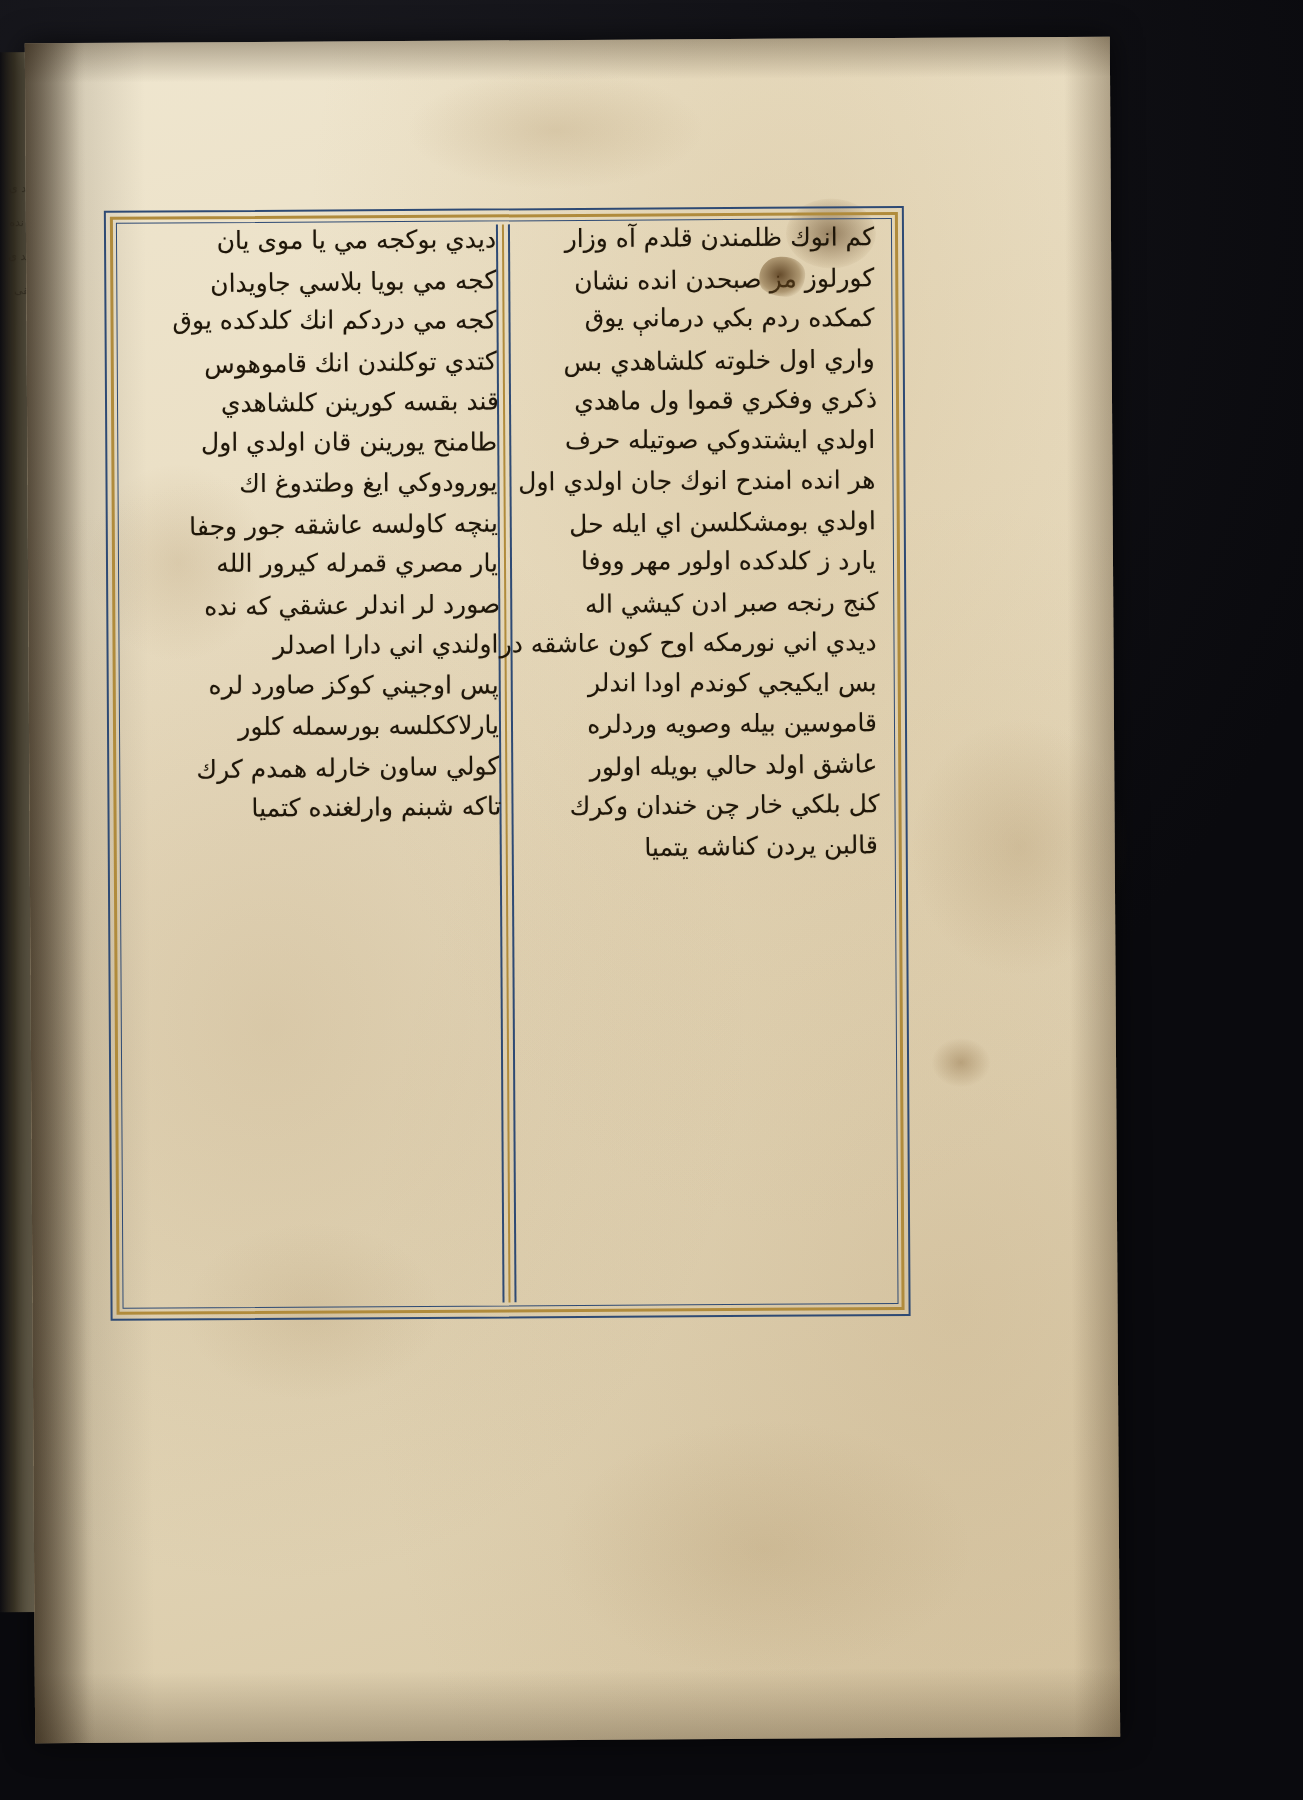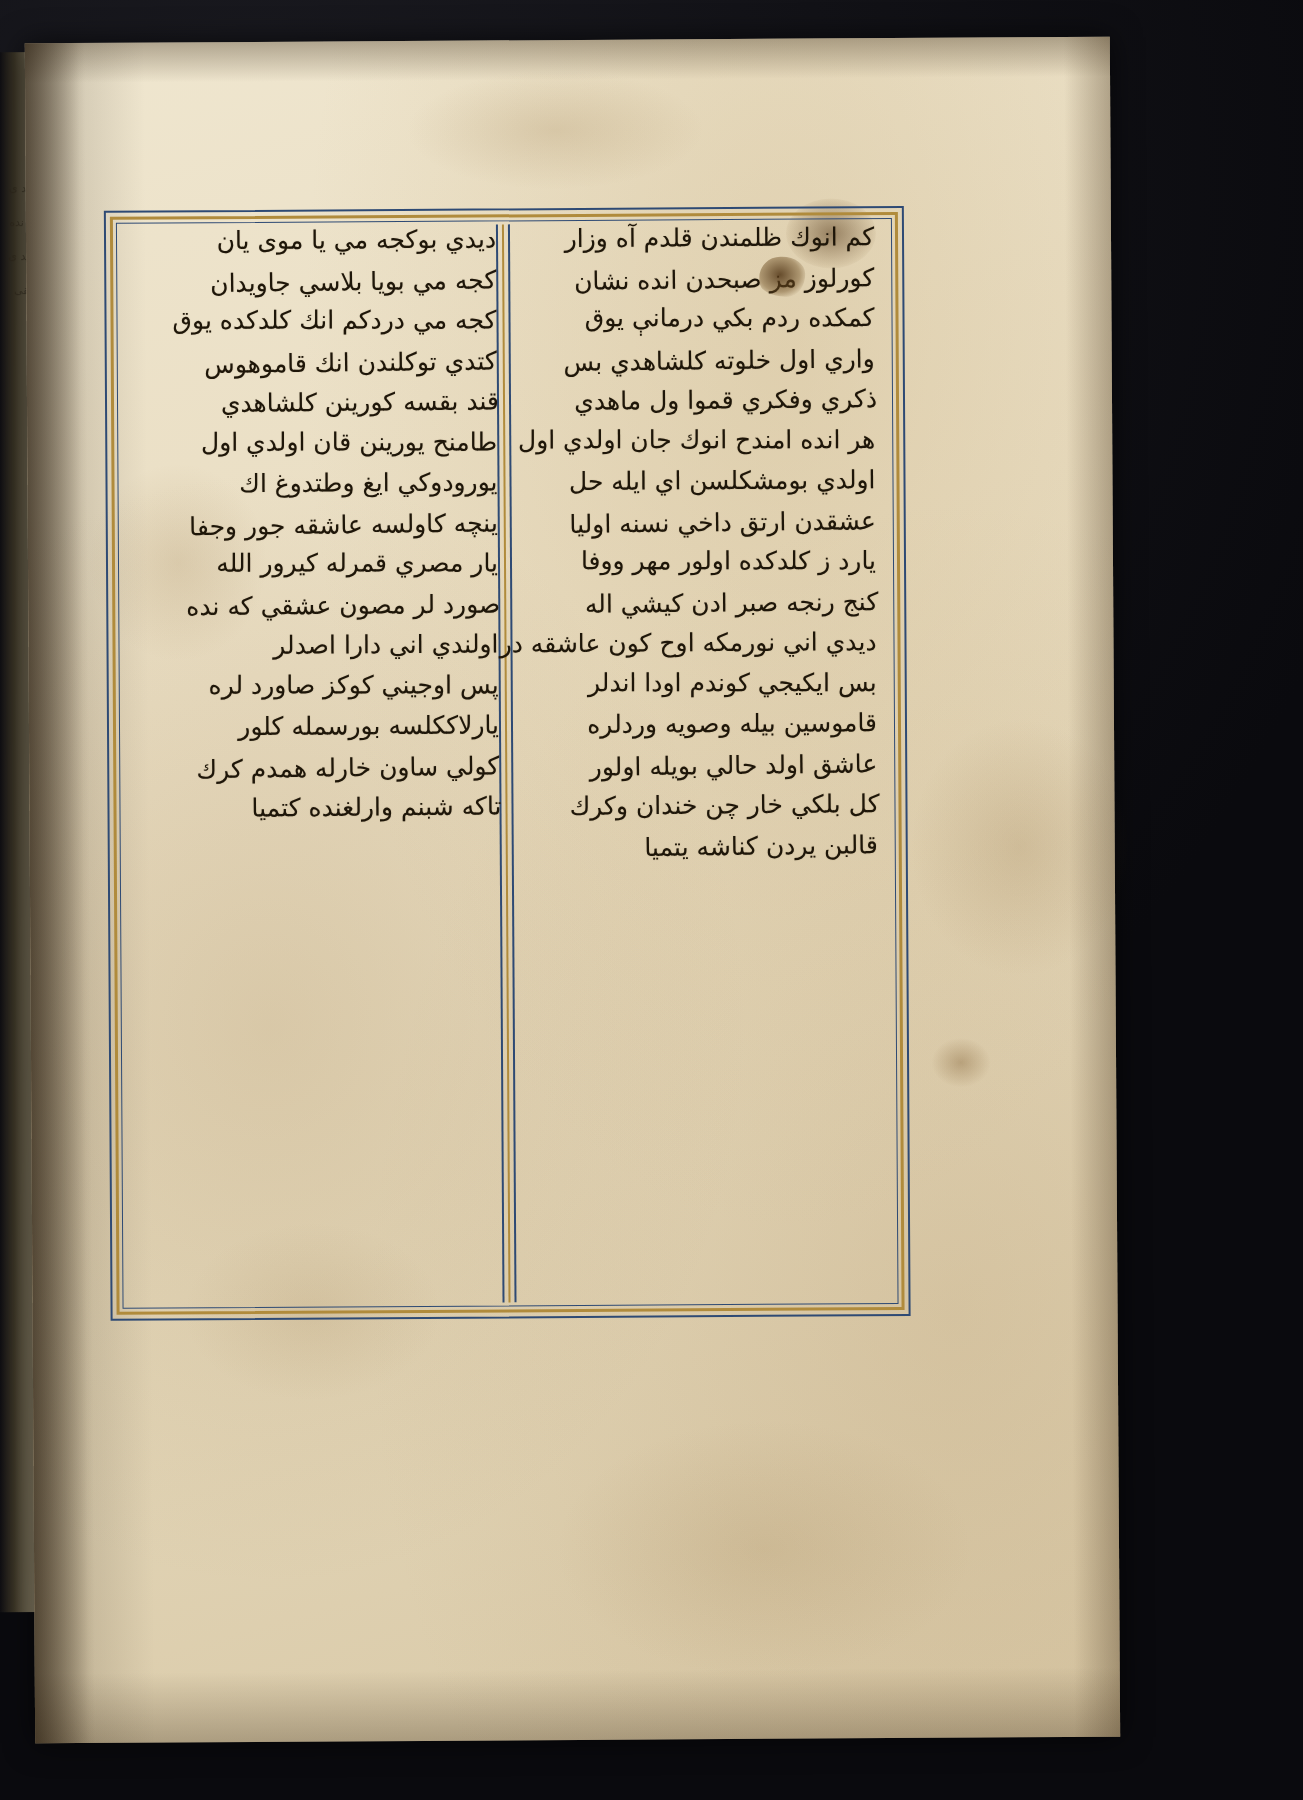--- a/index.html
+++ b/index.html
@@ -241,37 +241,37 @@
         <div class="col col-right">
           <span class="verse">ديدي بوكجه مي يا موى يان</span>
           <span class="verse">كجه مي بويا بلاسي جاويدان</span>
           <span class="verse">كجه مي دردكم انك كلدكده يوق</span>
           <span class="verse">كتدي توكلندن انك قاموهوس</span>
           <span class="verse">قند بقسه كورينن كلشاهدي</span>
           <span class="verse">طامنح يورينن قان اولدي اول</span>
           <span class="verse">يورودوكي ايغ وطتدوغ اك</span>
           <span class="verse">ينچه كاولسه عاشقه جور وجفا</span>
           <span class="verse">يار مصري قمرله كيرور الله</span>
-          <span class="verse">صورد لر مصون عشقي كه نده</span>
+          <span class="verse">صورد لر اندلر عشقي كه نده</span>
           <span class="verse">اولندي اني دارا اصدلر</span>
           <span class="verse">پس اوجيني كوكز صاورد لره</span>
           <span class="verse">يارلاككلسه بورسمله كلور</span>
           <span class="verse">كولي ساون خارله همدم كرك</span>
           <span class="verse">تاكه شبنم وارلغنده كتميا</span>
         </div>
 
         <div class="col col-left">
           <span class="verse">كم انوك ظلمندن قلدم آه وزار</span>
           <span class="verse">كورلوز مز صبحدن انده نشان</span>
           <span class="verse">كمكده ردم بكي درمانې يوق</span>
           <span class="verse">واري اول خلوته كلشاهدي بس</span>
           <span class="verse">ذكري وفكري قموا ول ماهدي</span>
+          <span class="verse">اولدي ايشتدوكي صوتيله حرف</span>
           <span class="verse">هر انده امندح انوك جان اولدي اول</span>
           <span class="verse">اولدي بومشكلسن اي ايله حل</span>
-          <span class="verse">عشقدن ارتق داخي نسنه اوليا</span>
           <span class="verse">يارد ز كلدكده اولور مهر ووفا</span>
           <span class="verse">كنج رنجه صبر ادن كيشي اله</span>
           <span class="verse">ديدي اني نورمكه اوح كون عاشقه در</span>
           <span class="verse">بس ايكيجي كوندم اودا اندلر</span>
           <span class="verse">قاموسين بيله وصويه وردلره</span>
           <span class="verse">عاشق اولد حالي بويله اولور</span>
           <span class="verse">كل بلكي خار چن خندان وكرك</span>
           <span class="verse">قالبن يردن كناشه يتميا</span>
         </div>
 

